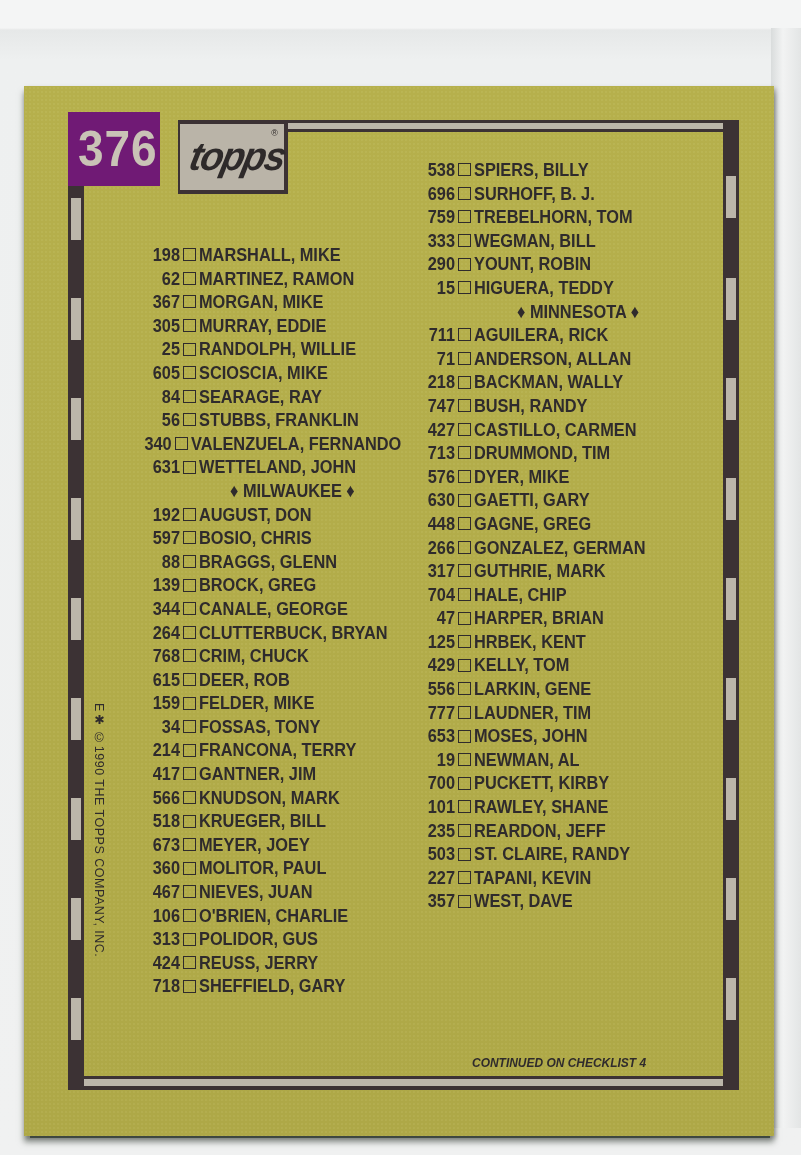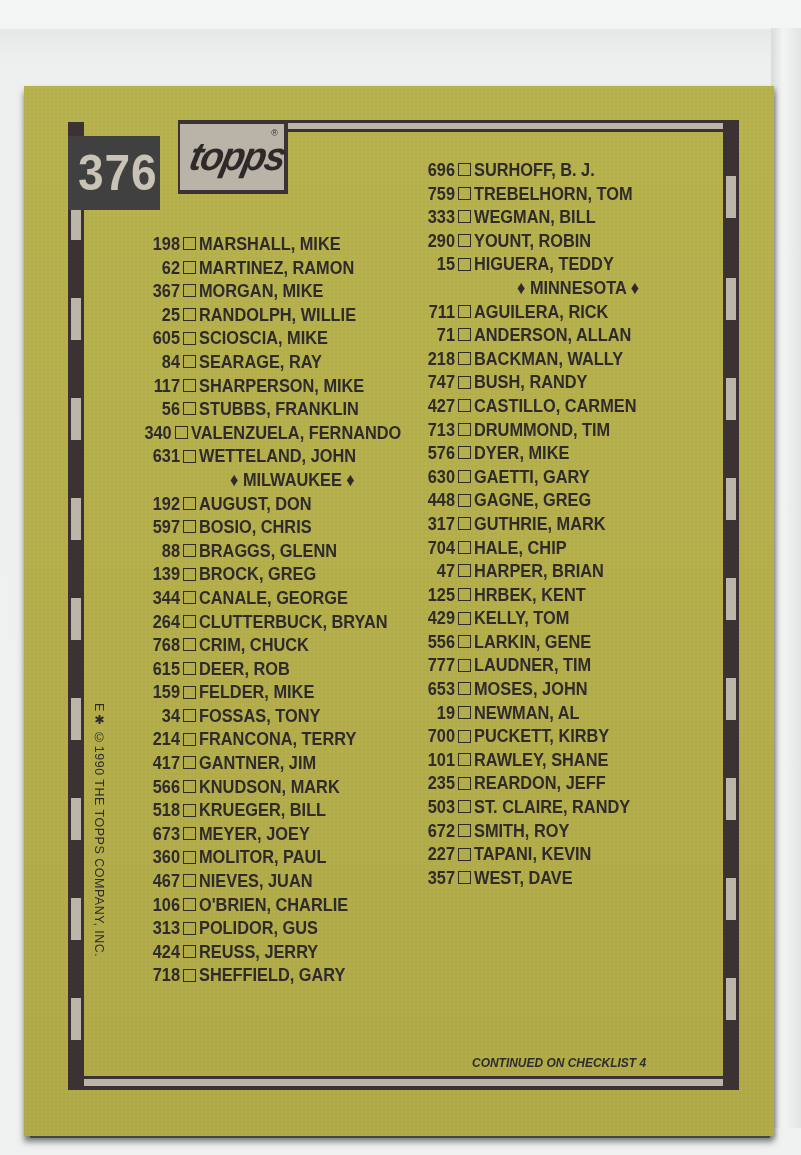--- a/index.html
+++ b/index.html
@@ -54,22 +54,22 @@
     .frame-bottom {
       position: absolute; left: 68px; top: 1076px; width: 671px; height: 14px;
       background: #3c3234;
     }
     .frame-bottom-inner {
       position: absolute; left: 16px; top: 3px; right: 16px; height: 7px;
       background: #bcb6aa;
     }
     
     .header-number-box {
-      position: absolute; left: 68px; top: 136px; width: 92px; height: 74px;
-      background: #404040;
+      position: absolute; left: 68px; top: 112px; width: 92px; height: 74px;
+      background: #701a75;
     }
     .header-number {
       position: absolute; left: 10px; top: 8px;
       font-family: "Liberation Sans", sans-serif; font-weight: bold;
       font-size: 50px; line-height: 58px; color: #c9c3b6;
       letter-spacing: 1px;
       transform: scaleX(0.92); transform-origin: left center;
     }
     .header-logo-box {
       position: absolute; left: 178px; top: 120px; width: 110px; height: 74px;
@@ -83,21 +83,21 @@
       position: absolute; left: 8px; top: 10px;
       font-family: "Liberation Sans", sans-serif; font-weight: bold; font-style: italic;
       font-size: 40px; line-height: 44px; color: #2e2a2a; letter-spacing: -2px;
       transform: skewX(-12deg) scaleX(0.95);
     }
     .logo-reg {
       position: absolute; right: 6px; top: 4px; font-size: 9px; color: #2e2a2a;
     }
     
     .col { position: absolute; }
-    .col-left { left: 140px; top: 232px; width: 280px; }
+    .col-left { left: 140px; top: 243px; width: 280px; }
     .col-right { left: 415px; top: 158px; width: 300px; }
     .row {
       height: 23.6px; line-height: 23.6px; white-space: nowrap;
       font-weight: bold; font-size: 19px; color: #2f2b2c;
       display: flex; align-items: center;
     }
     .row .num {
       display: inline-block; width: 40px; text-align: right;
       transform: scaleX(0.86); transform-origin: right center;
     }
@@ -187,38 +187,38 @@
       <span class="num">62</span>
       <span class="box"></span>
       <span class="name">MARTINEZ, RAMON</span>
     </div>
     <div class="row">
       <span class="num">367</span>
       <span class="box"></span>
       <span class="name">MORGAN, MIKE</span>
     </div>
     <div class="row">
+      <span class="num">305</span>
+      <span class="box"></span>
+      <span class="name">MURRAY, EDDIE</span>
+    </div>
+    <div class="row">
       <span class="num">25</span>
       <span class="box"></span>
       <span class="name">RANDOLPH, WILLIE</span>
     </div>
     <div class="row">
       <span class="num">605</span>
       <span class="box"></span>
       <span class="name">SCIOSCIA, MIKE</span>
     </div>
     <div class="row">
       <span class="num">84</span>
       <span class="box"></span>
       <span class="name">SEARAGE, RAY</span>
-    </div>
-    <div class="row">
-      <span class="num">117</span>
-      <span class="box"></span>
-      <span class="name">SHARPERSON, MIKE</span>
     </div>
     <div class="row">
       <span class="num">56</span>
       <span class="box"></span>
       <span class="name">STUBBS, FRANKLIN</span>
     </div>
     <div class="row">
       <span class="num">340</span>
       <span class="box"></span>
       <span class="name">VALENZUELA, FERNANDO</span>
@@ -333,20 +333,25 @@
     </div>
     <div class="row">
       <span class="num">718</span>
       <span class="box"></span>
       <span class="name">SHEFFIELD, GARY</span>
     </div>
   </div>
 
 <div class="col col-right" id="col-right">
     <div class="row">
+      <span class="num">538</span>
+      <span class="box"></span>
+      <span class="name">SPIERS, BILLY</span>
+    </div>
+    <div class="row">
       <span class="num">696</span>
       <span class="box"></span>
       <span class="name">SURHOFF, B. J.</span>
     </div>
     <div class="row">
       <span class="num">759</span>
       <span class="box"></span>
       <span class="name">TREBELHORN, TOM</span>
     </div>
     <div class="row">
@@ -406,20 +411,25 @@
       <span class="num">630</span>
       <span class="box"></span>
       <span class="name">GAETTI, GARY</span>
     </div>
     <div class="row">
       <span class="num">448</span>
       <span class="box"></span>
       <span class="name">GAGNE, GREG</span>
     </div>
     <div class="row">
+      <span class="num">266</span>
+      <span class="box"></span>
+      <span class="name">GONZALEZ, GERMAN</span>
+    </div>
+    <div class="row">
       <span class="num">317</span>
       <span class="box"></span>
       <span class="name">GUTHRIE, MARK</span>
     </div>
     <div class="row">
       <span class="num">704</span>
       <span class="box"></span>
       <span class="name">HALE, CHIP</span>
     </div>
     <div class="row">
@@ -471,25 +481,20 @@
       <span class="num">235</span>
       <span class="box"></span>
       <span class="name">REARDON, JEFF</span>
     </div>
     <div class="row">
       <span class="num">503</span>
       <span class="box"></span>
       <span class="name">ST. CLAIRE, RANDY</span>
     </div>
     <div class="row">
-      <span class="num">672</span>
-      <span class="box"></span>
-      <span class="name">SMITH, ROY</span>
-    </div>
-    <div class="row">
       <span class="num">227</span>
       <span class="box"></span>
       <span class="name">TAPANI, KEVIN</span>
     </div>
     <div class="row">
       <span class="num">357</span>
       <span class="box"></span>
       <span class="name">WEST, DAVE</span>
     </div>
   </div>

